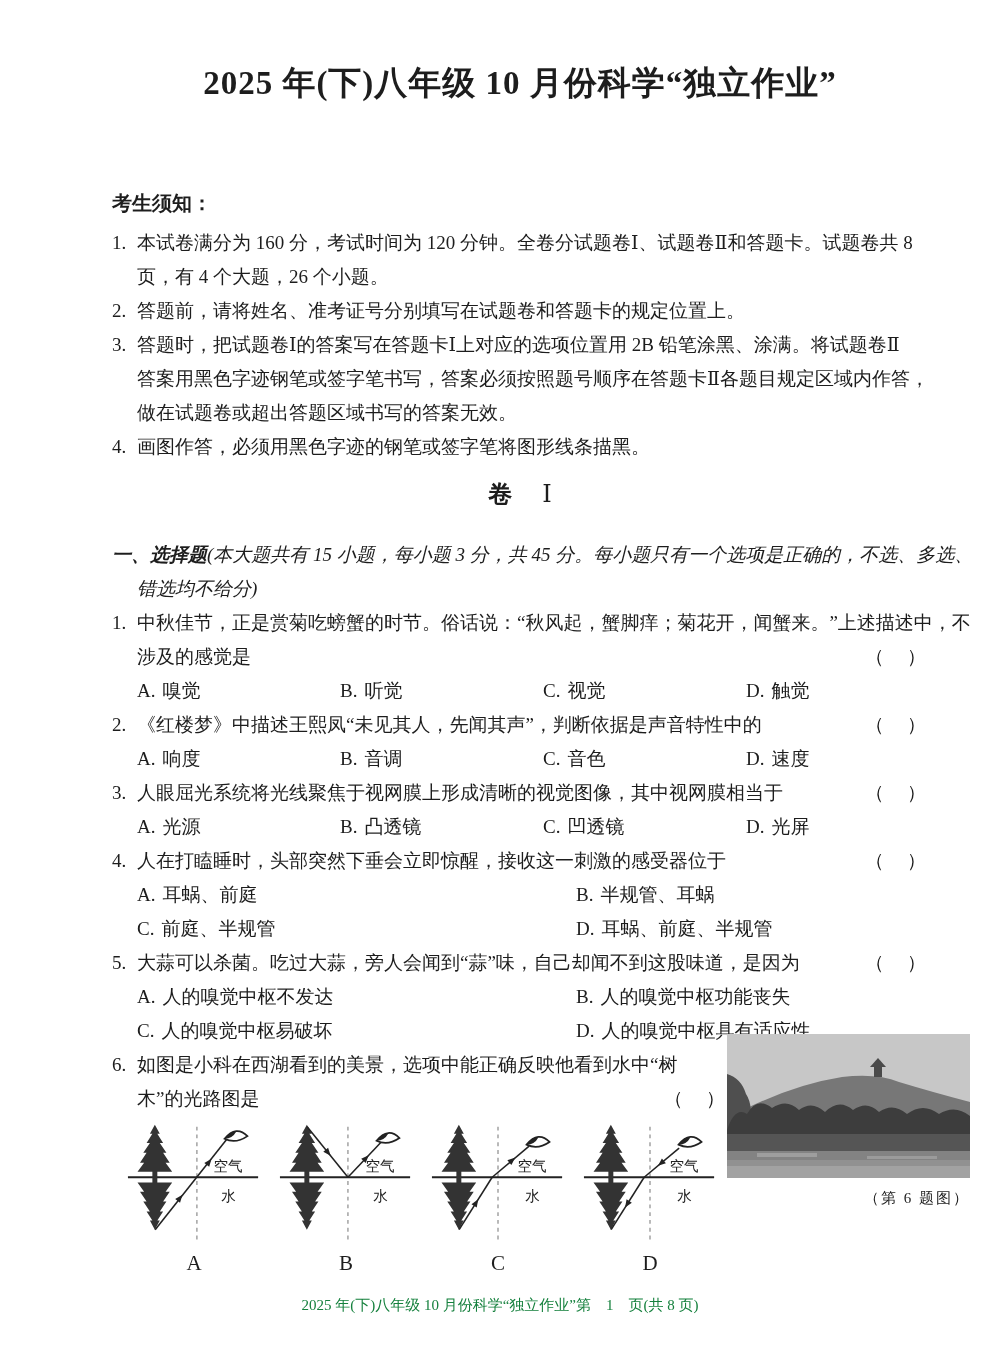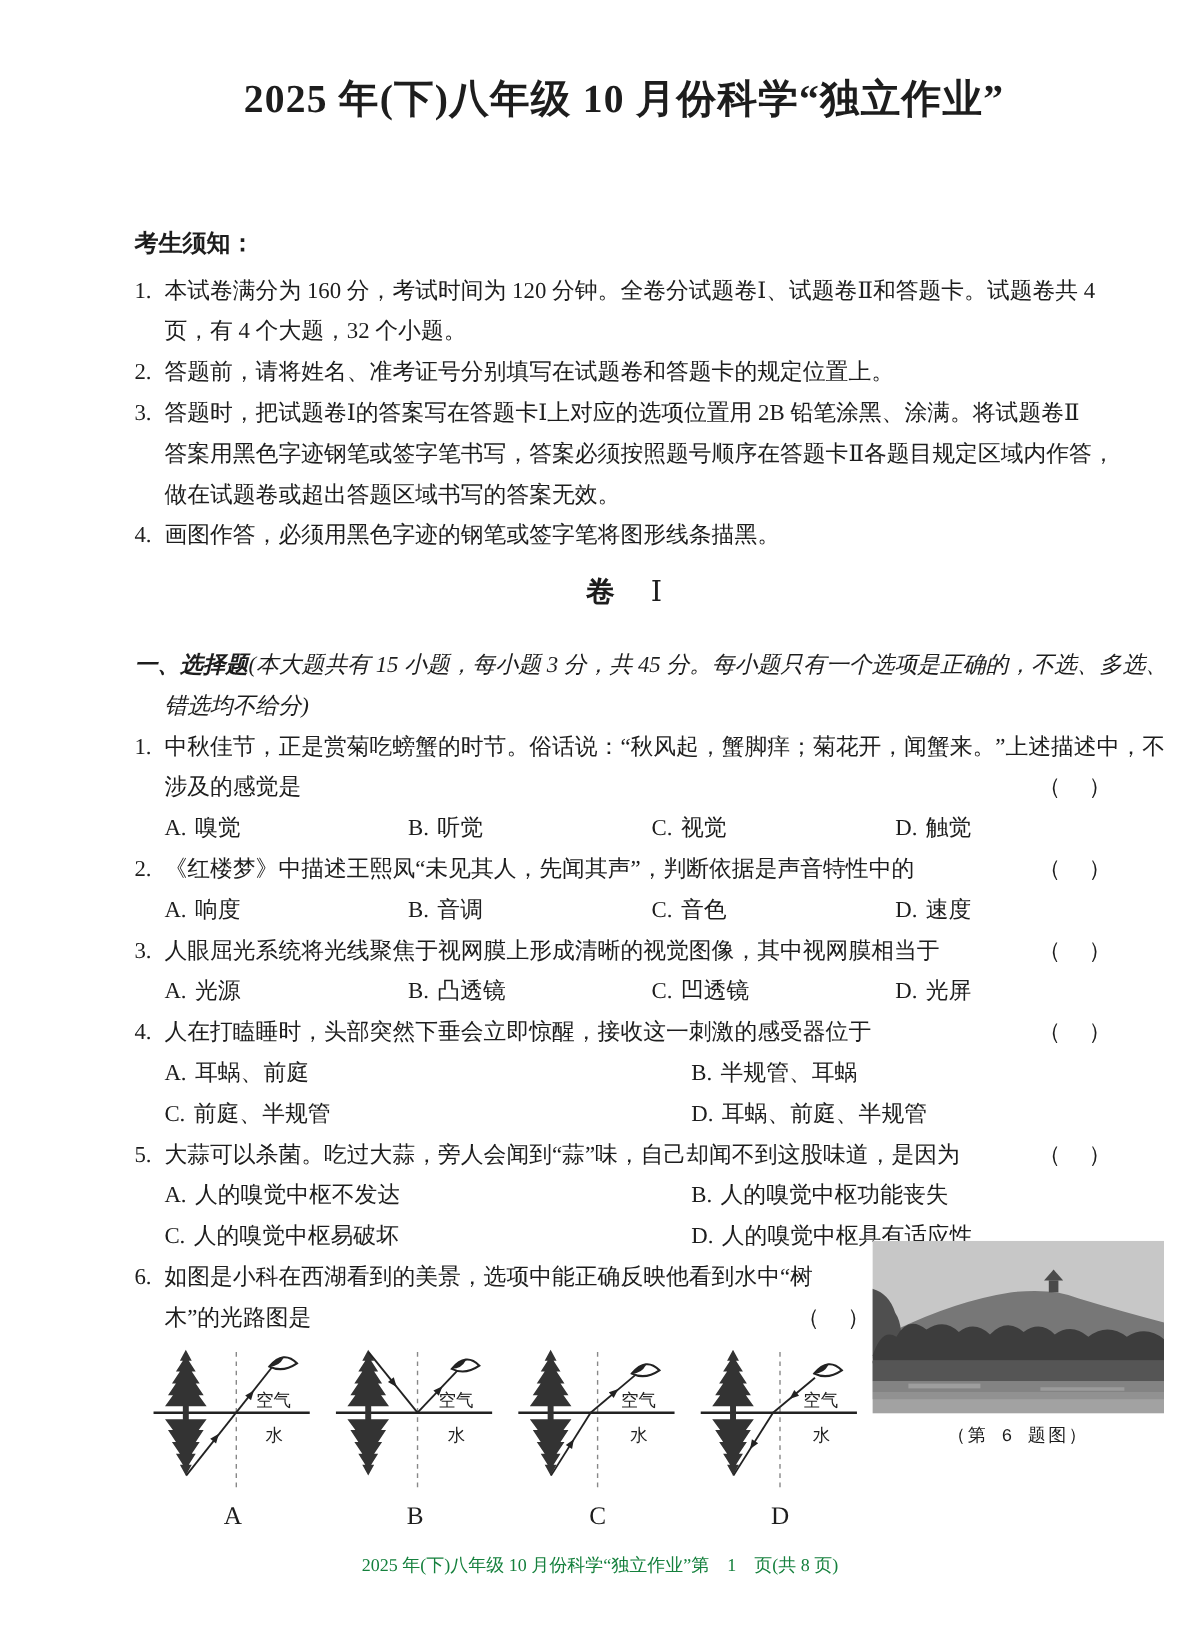--- a/index.html
+++ b/index.html
@@ -44,21 +44,21 @@
   .secb{font-weight:700;}
   .questions{font-size:19px;line-height:34px;}
   .opts{display:grid;padding-left:25px;line-height:34px;}
   .opts.four{grid-template-columns:203px 203px 203px 1fr;}
   .opts.two{grid-template-columns:403px 1fr;gap:36px;}
   .opt .ol{margin-right:7px;}
   .q6row{display:flex;align-items:flex-start;}
   .q6col{flex:none;width:615px;}
   .photo-col{flex:none;margin-left:auto;width:243px;margin-top:-14px;}
   .photo-col svg{display:block;}
-  .caption{margin-top:8px;text-align:center;font-size:15px;line-height:24px;letter-spacing:2px;font-family:Liberation Mono, monospace;}
+  .caption{margin-top:8px;text-align:right;font-size:15px;line-height:24px;letter-spacing:2px;}
   .diagrams{display:flex;gap:16px;margin-top:6px;margin-left:14px;}
   .diagrams figure{margin:0;width:136px;}
   .diagrams svg{display:block;width:136px;height:126px;}
   .diagrams figcaption{text-align:center;font-size:21px;line-height:26px;margin-top:2px;}
   .footer{
     position:absolute;left:0;right:0;bottom:42px;
     text-align:center;font-size:15px;line-height:20px;color:#15803d;
   }
   .defs-holder{position:absolute;width:0;height:0;overflow:hidden;}
 </style>
@@ -84,24 +84,24 @@
   <div class="content">
 
     <h1 class="title">2025 年(下)八年级 10 月份科学“独立作业”</h1>
 
     <div class="notice-heading">考生须知：</div>
 
     <div class="notice">
       <div>
         <div class="qrow">
             <span class="qnum">1.</span>
-            <span>本试卷满分为 160 分，考试时间为 120 分钟。全卷分试题卷Ⅰ、试题卷Ⅱ和答题卡。试题卷共 4</span>
+            <span>本试卷满分为 160 分，考试时间为 120 分钟。全卷分试题卷Ⅰ、试题卷Ⅱ和答题卡。试题卷共 8</span>
           </div>
         <div class="qrow cont">
-            <span>页，有 4 个大题，32 个小题。</span>
+            <span>页，有 4 个大题，26 个小题。</span>
           </div>
       </div>
       <div>
         <div class="qrow">
             <span class="qnum">2.</span>
             <span>答题前，请将姓名、准考证号分别填写在试题卷和答题卡的规定位置上。</span>
           </div>
       </div>
       <div>
         <div class="qrow">

